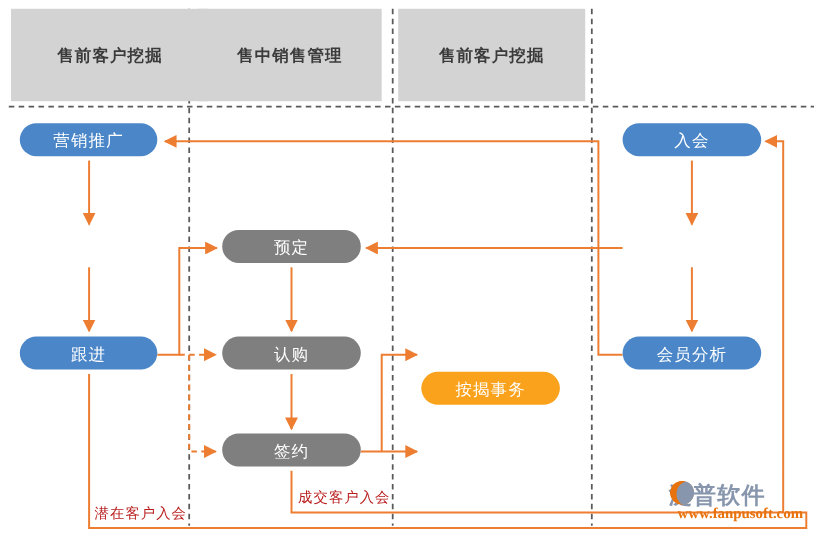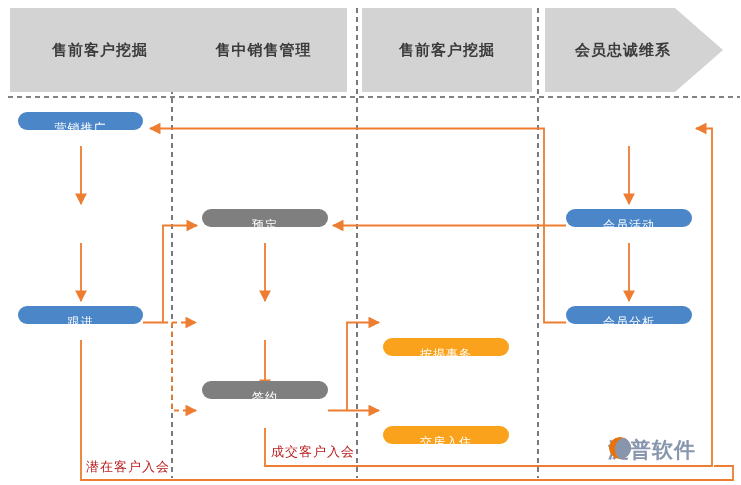--- a/index.html
+++ b/index.html
@@ -15,22 +15,22 @@
   .lane{
     position:absolute;top:8px;height:84px;background:var(--lane-bg,#d3d3d3);
     display:flex;align-items:center;justify-content:center;
     color:var(--lane-text,#3b3b3b);font-size:15px;font-weight:bold;letter-spacing:1px;
   }
   .lane.arrowshape{
     clip-path:polygon(0 0,73% 0,100% 50%,73% 100%,0 100%);
     justify-content:flex-start;padding-left:30px;box-sizing:border-box;
   }
   .node{
-    position:absolute;height:18px;line-height:33px;border-radius:17px;
-    text-align:center;color:#fff;font-size:12px;letter-spacing:1px;
+    position:absolute;height:30px;line-height:33px;border-radius:17px;
+    text-align:center;color:#fff;font-size:15px;letter-spacing:1px;
   }
   .node.blue{background:var(--node-blue,#4a86c8);}
   .node.gray{background:var(--node-gray,#7f7f7f);}
   .node.orange{background:var(--node-orange,#faa21b);margin-top:32px;}
   .flow-label{
     position:absolute;font-size:13px;color:#b91c1c;letter-spacing:1px;white-space:nowrap;
   }
   .brand{
     position:absolute;left:608px;top:436px;display:flex;align-items:center;gap:3px;
   }
@@ -74,42 +74,42 @@
     <path class="conn dashed" marker-end="url(#ah)" d="M163 322.5 H196"></path>
     <path class="conn dashed" marker-end="url(#ah)" d="M172 322.5 V410.5 H196"></path>
 
     <path class="conn" d="M81 340 V480 H733 V466 H714"></path>
     <path class="conn" marker-end="url(#ah)" d="M265 428 V466 H712 V128.5 H696"></path>
   </svg>
 
   <div class="lane" style="left:10px;width:180px">售前客户挖掘</div>
   <div class="lane" style="left:180px;width:167px">售中销售管理</div>
   <div class="lane" style="left:362px;width:170px">售前客户挖掘</div>
-  <div class="lane arrowshape" style="left:545px;width:178px">会员忠诚维系</div>
 
   <div class="node blue" style="left:18px;top:112px;width:125px">营销推广</div>
   <div class="node blue" style="left:18px;top:306px;width:125px">跟进</div>
   <div class="node gray" style="left:202px;top:209px;width:126px">预定</div>
-  <div class="node gray" style="left:202px;top:381px;width:126px">签约</div>
+  <div class="node gray" style="left:202px;top:306px;width:126px">认购</div>
+  <div class="node gray" style="left:202px;top:394px;width:126px">签约</div>
   <div class="node orange" style="left:383px;top:306px;width:126px">按揭事务</div>
-  <div class="node orange" style="left:383px;top:394px;width:126px">交房入住</div>
-  <div class="node blue" style="left:566px;top:209px;width:126px">会员活动</div>
+  <div class="node blue" style="left:566px;top:112px;width:126px">入会</div>
   <div class="node blue" style="left:566px;top:306px;width:126px">会员分析</div>
 
   <div class="flow-label" style="left:86px;top:458px">潜在客户入会</div>
   <div class="flow-label" style="left:271px;top:443px">成交客户入会</div>
 
   <div class="brand">
     <svg width="24" height="24" viewBox="0 0 24 24">
       <defs>
           <clipPath id="lc">
             <circle cx="12" cy="12" r="11"></circle>
           </clipPath>
         </defs>
       <g clip-path="url(#lc)">
         <circle cx="12" cy="12" r="11" fill="#e8720c"></circle>
         <circle cx="19" cy="13" r="12" fill="#8896ad"></circle>
       </g>
     </svg>
     <span class="brand-name">泛普软件</span>
   </div>
+  <div class="brand-url">www.fanpusoft.com</div>
 
 </div>
 
 </body></html>

